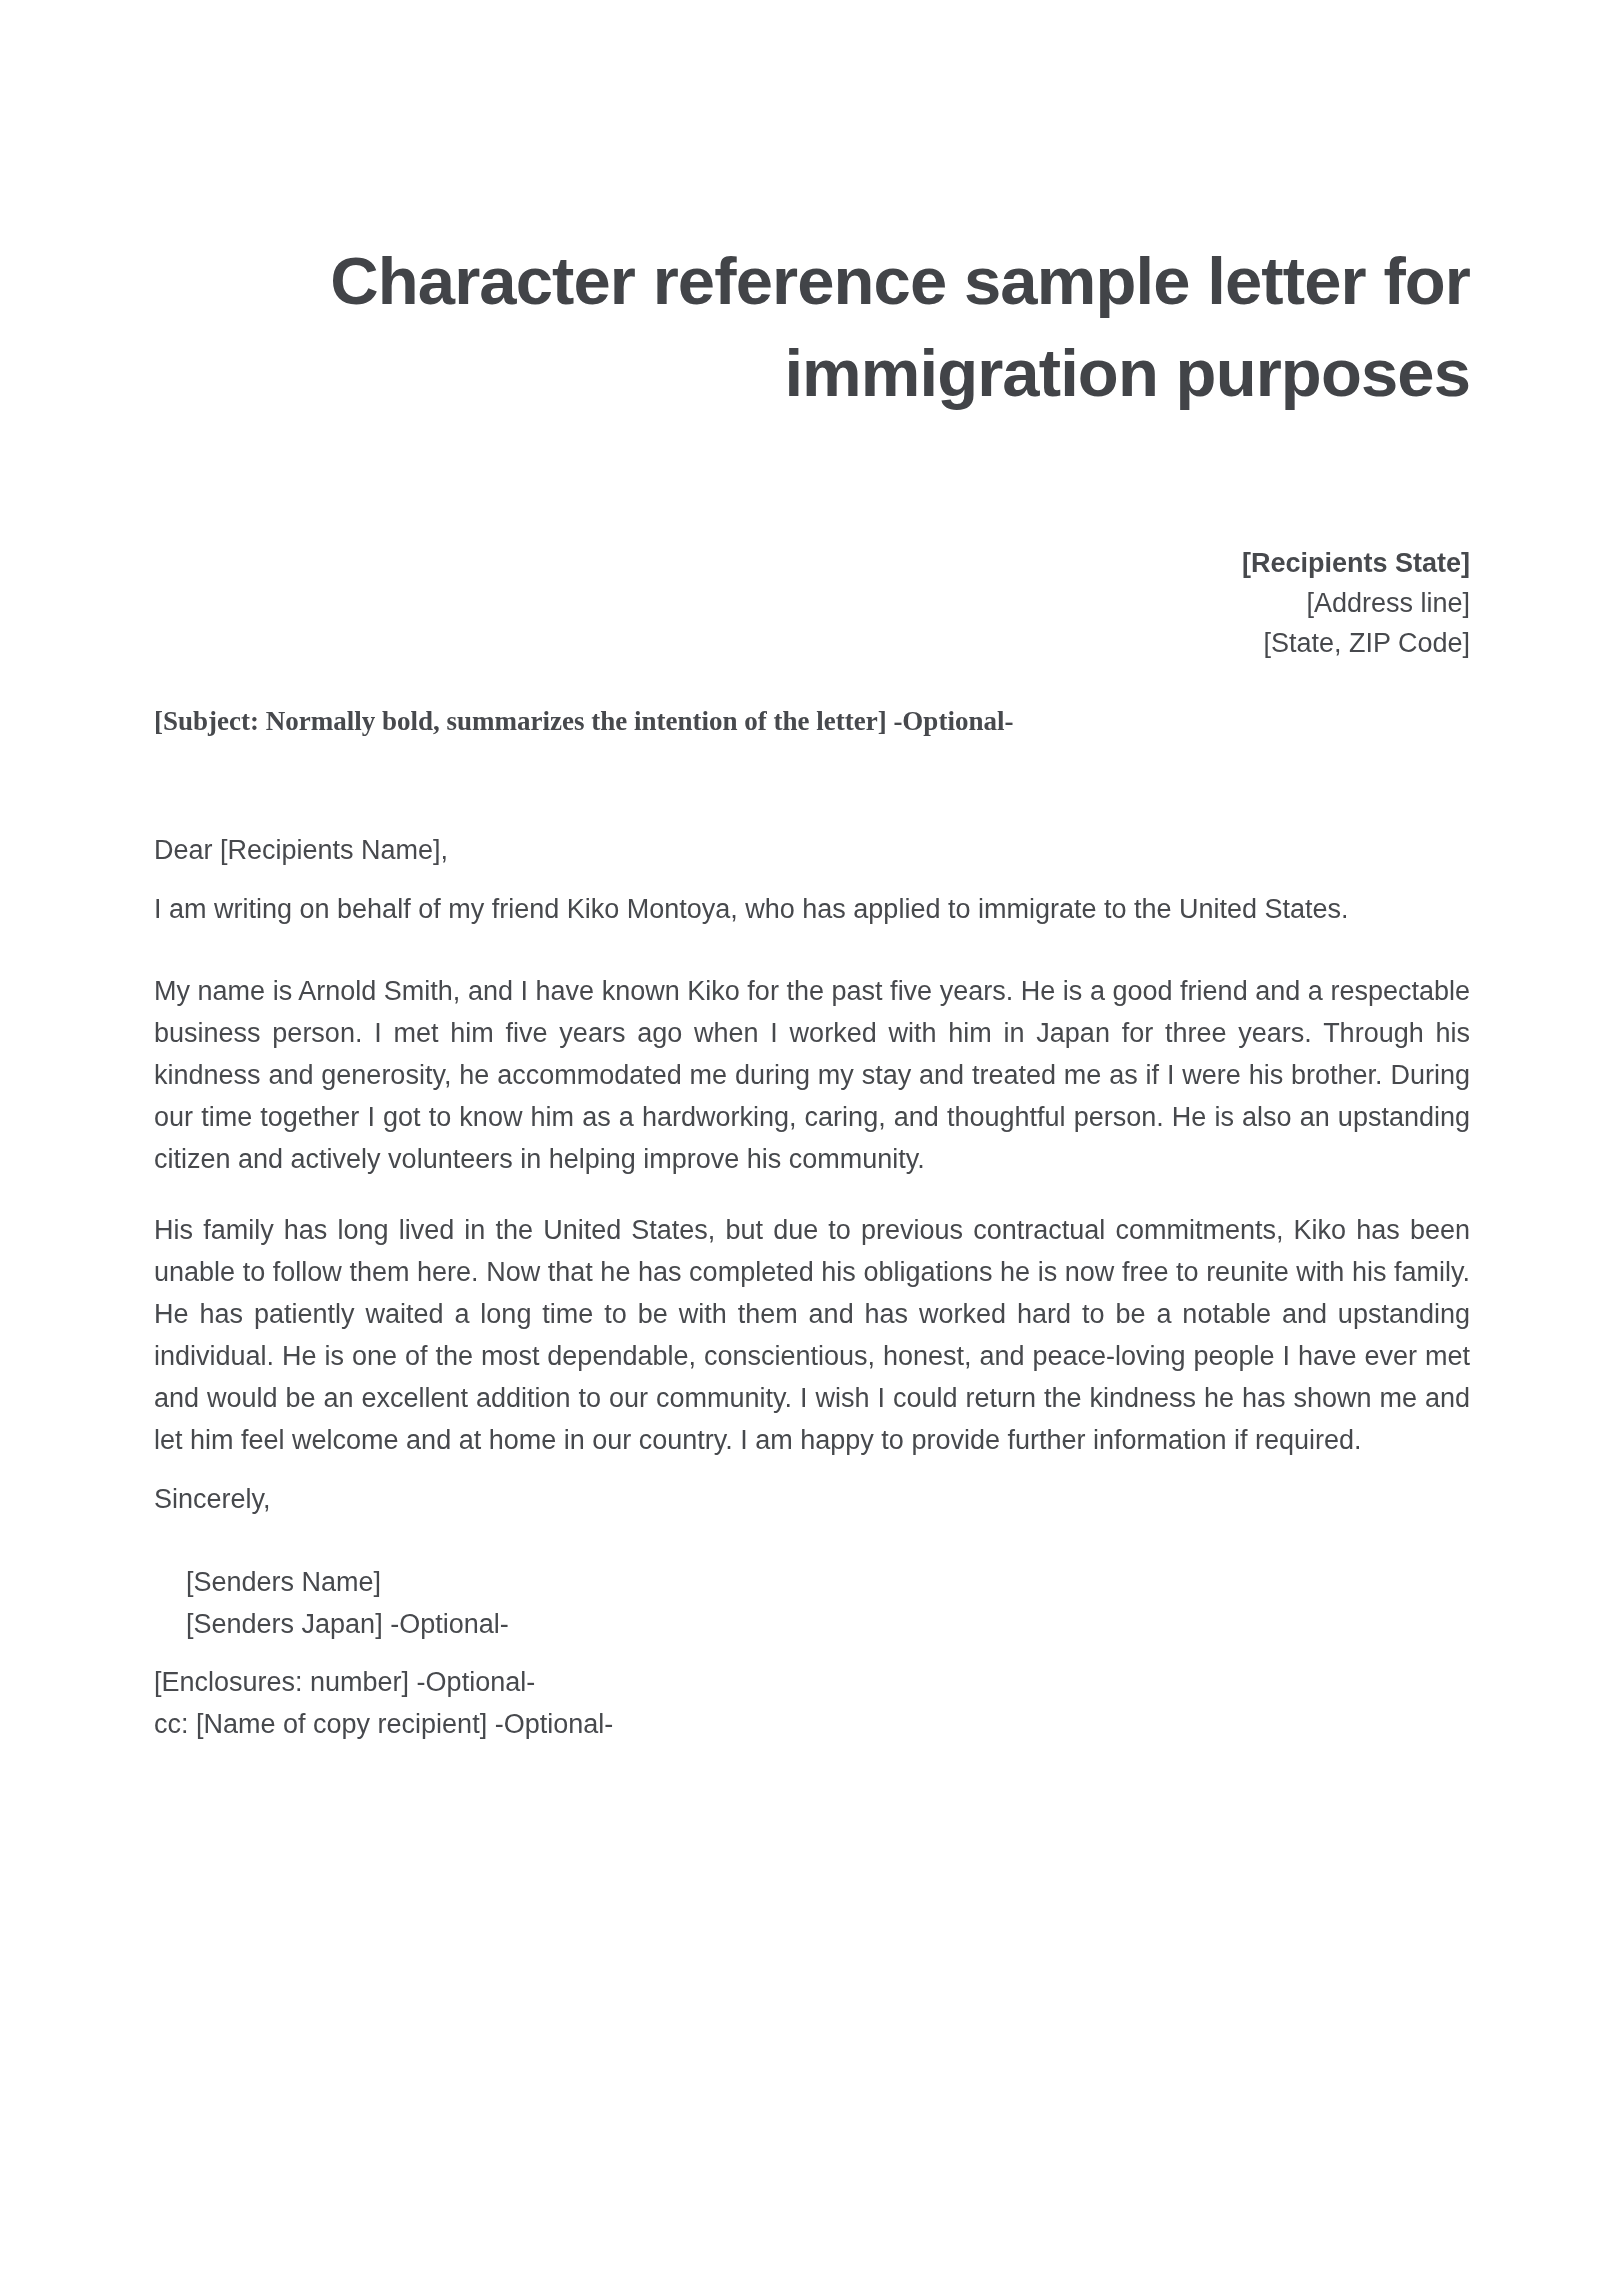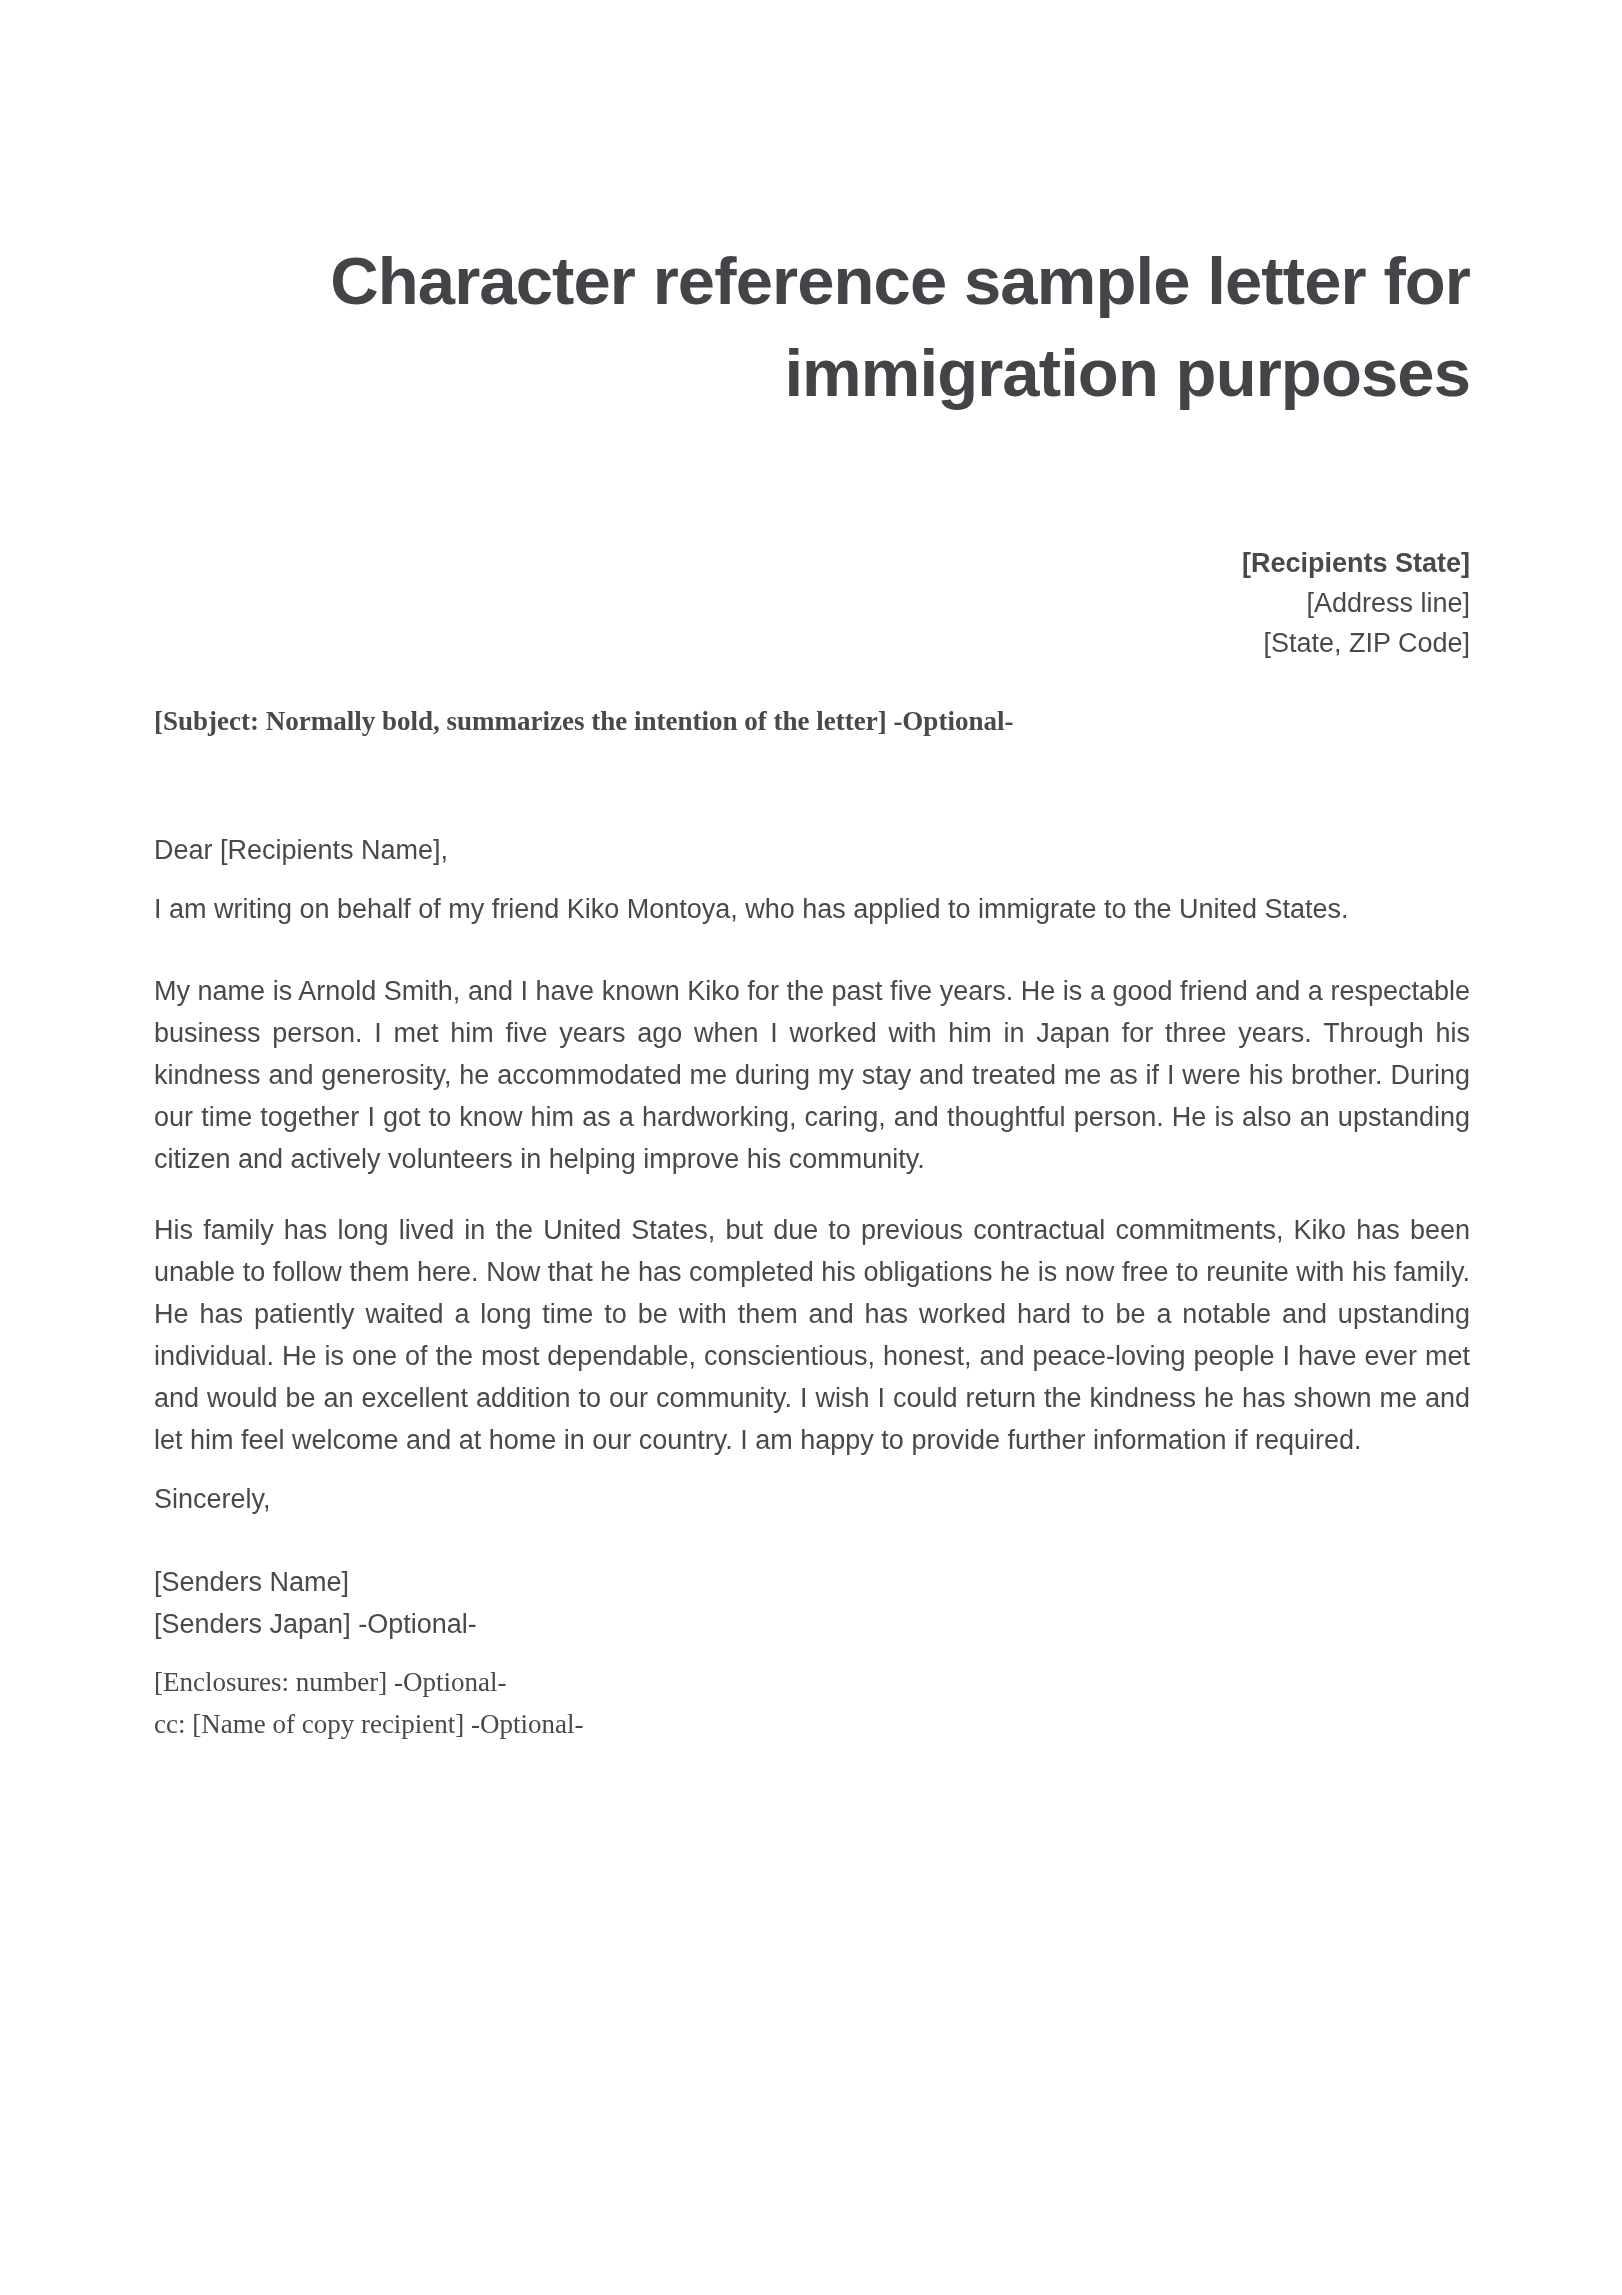--- a/index.html
+++ b/index.html
@@ -58,22 +58,22 @@
     font-size: 27px;
     line-height: 42px;
   }
   p.justified { text-align: justify; }
 
   .salutation      { margin-bottom: 16.5px; }
   .para-1          { margin-bottom: 40px; }
   .para-2          { margin-bottom: 29px; }
   .para-3          { margin-bottom: 17.4px; }
   .sign-off        { margin-bottom: 41px; }
-  .sender-block    { margin-bottom: 16.5px; }
-  .enclosure-block { margin-bottom: 14px; font-family: Liberation Serif, serif; }
+  .sender-block    { margin-bottom: 16.5px; margin-left: 32px; }
+  .enclosure-block { margin-bottom: 14px; }
 </style>
 </head>
 <body>
 
 <div class="page">
 
   <h1 class="doc-title">
     <div>Character reference sample letter for</div>
     <div>immigration purposes</div>
   </h1>

